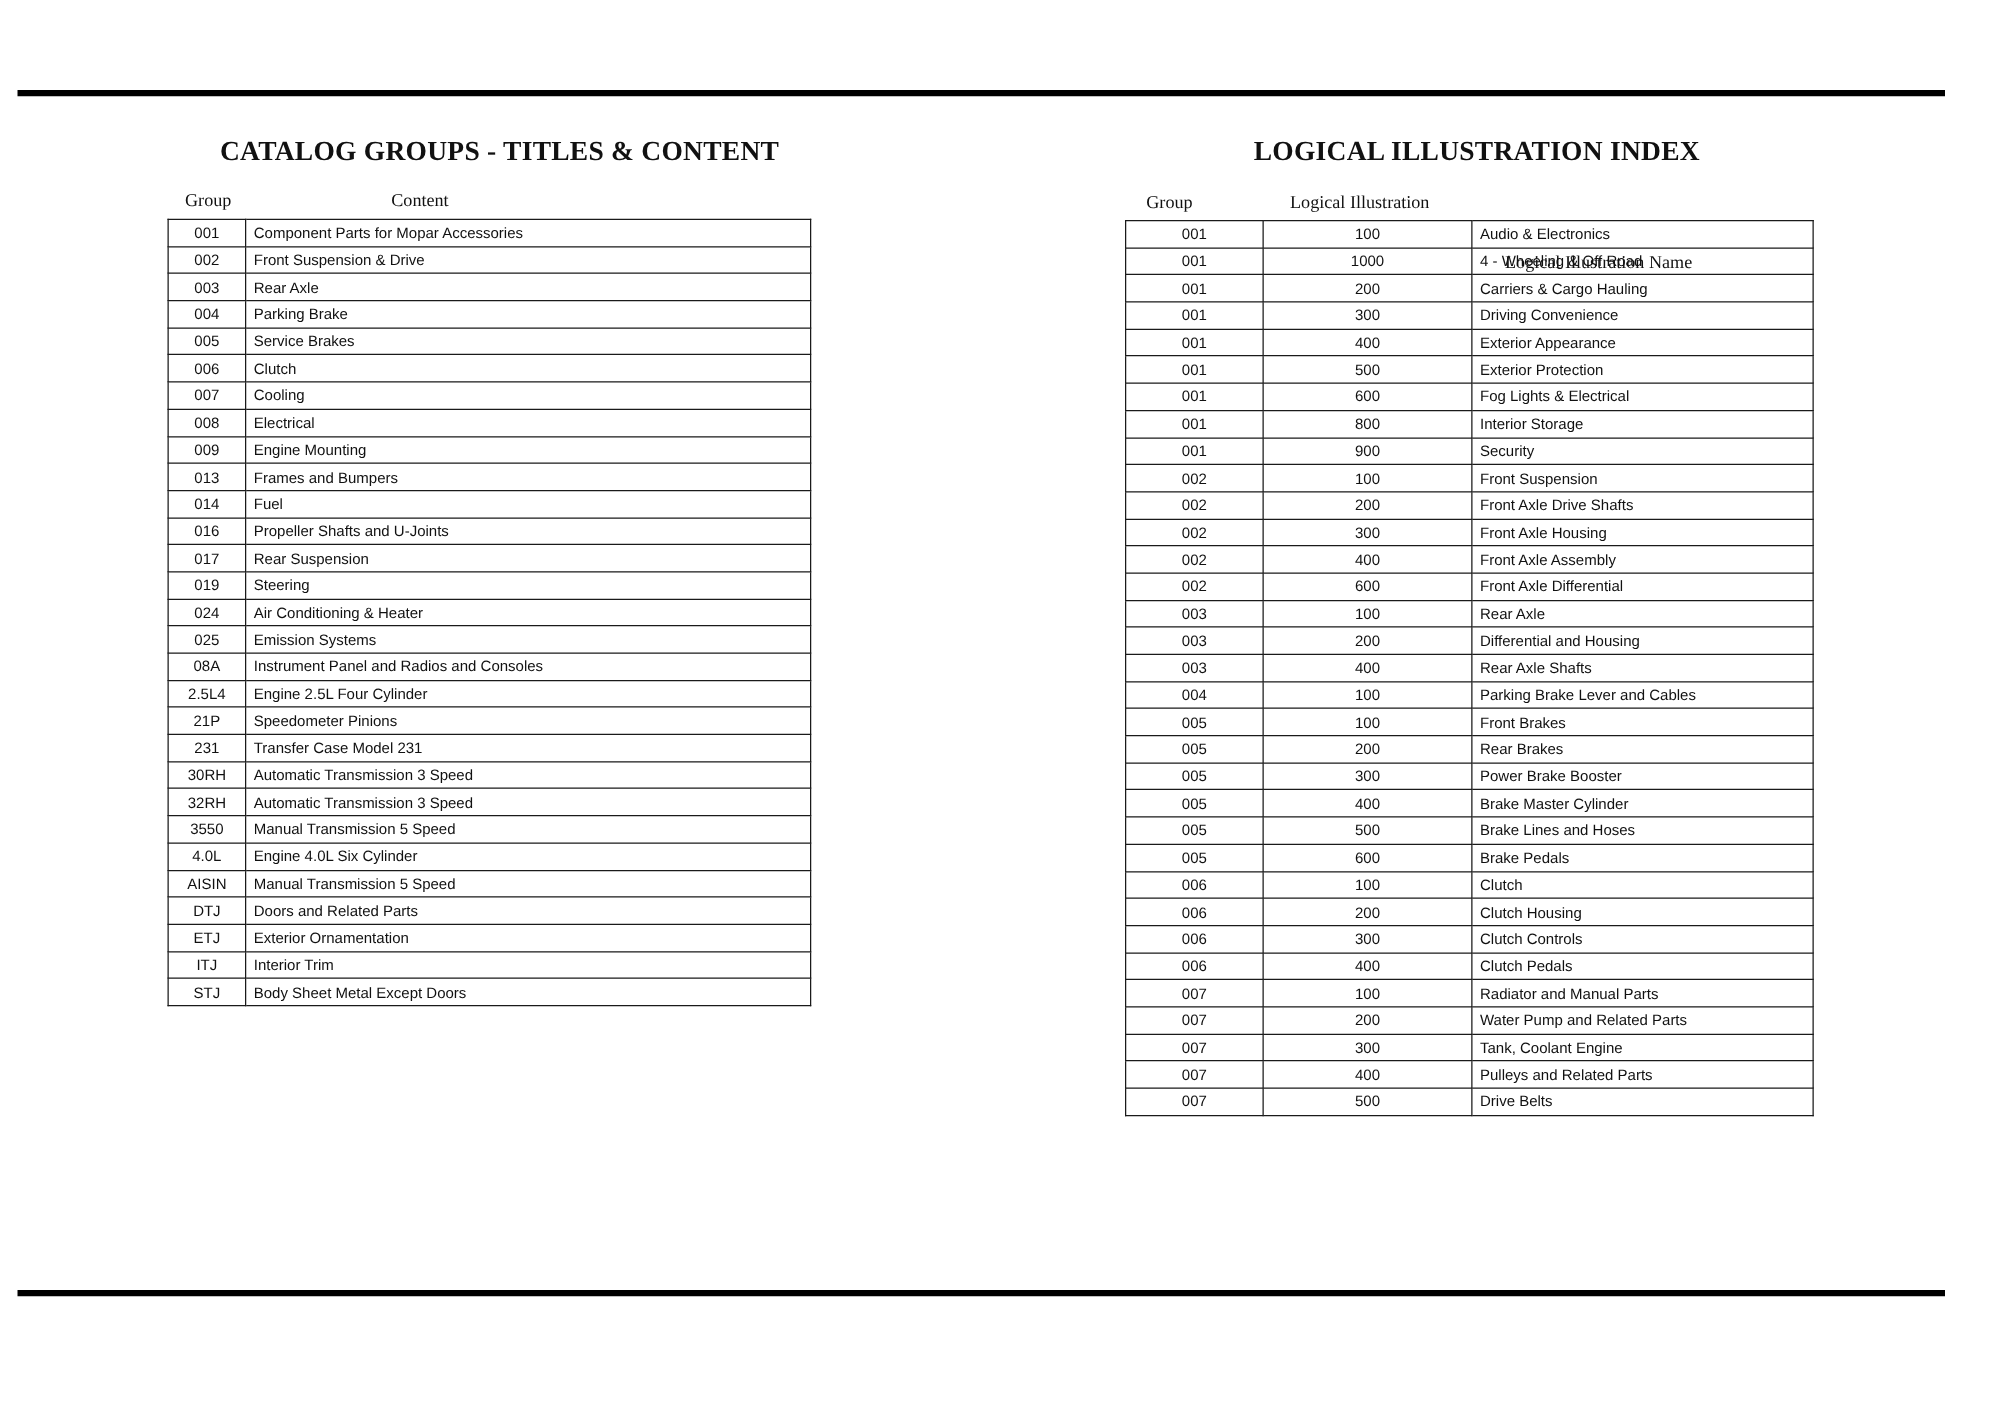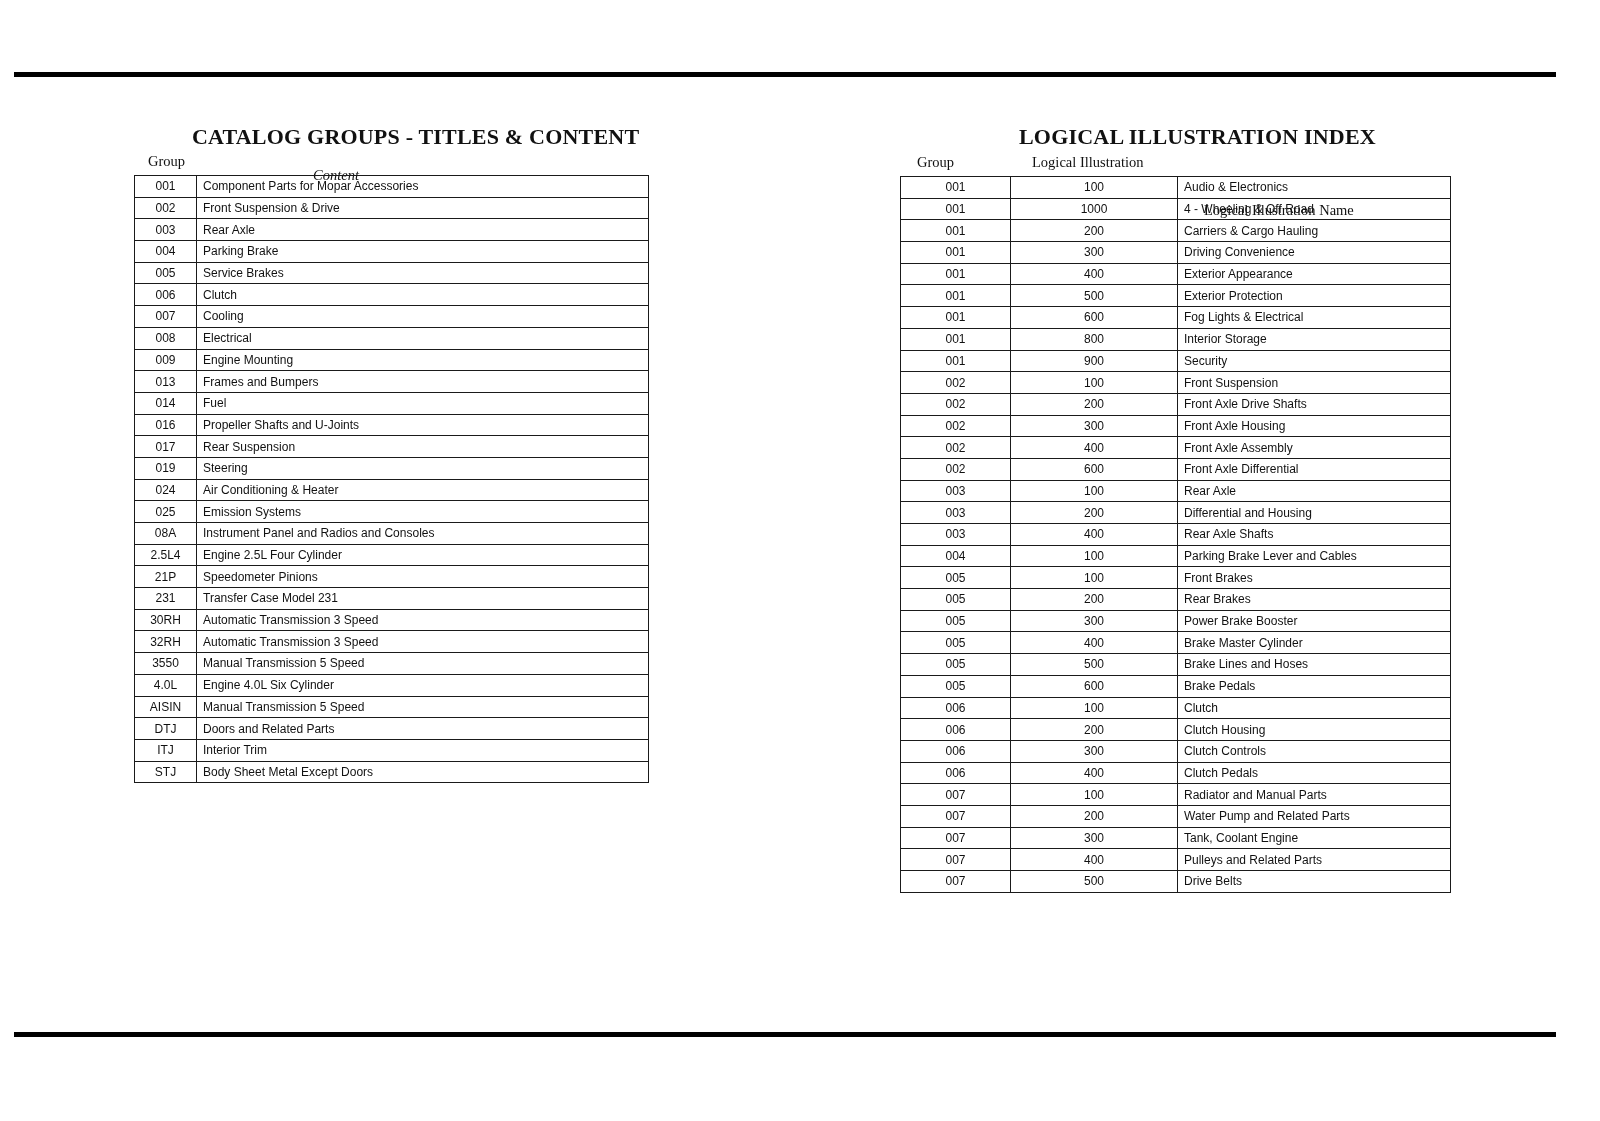--- a/index.html
+++ b/index.html
@@ -3,38 +3,38 @@
 <meta charset="utf-8">
 <style>
   html, body { margin: 0; padding: 0; background: #ffffff; }
   body { width: 1600px; height: 1121px; position: relative; overflow: hidden; color: #111; }
   .rule { position: absolute; left: 14px; width: 1542px; height: 5px; background: #000; }
   .rule.top { top: 72px; }
   .rule.bottom { top: 1032px; }
 
   .title {
     position: absolute; font-family: "Liberation Serif", serif; font-weight: bold;
-    font-size: 22px; letter-spacing: 0.2px; white-space: nowrap; margin: 16px;
+    font-size: 22px; letter-spacing: 0.2px; white-space: nowrap; margin: 0;
   }
   .colhead {
     position: absolute; font-family: "Liberation Serif", serif; font-size: 14.5px; white-space: nowrap;
   }
   table.grid {
     position: absolute; border-collapse: collapse;
     font-family: "Liberation Sans", sans-serif; font-size: 12px;
   }
   table.grid td {
     border: 1.3px solid #1a1a1a; height: 20.7px; padding: 0; white-space: nowrap;
   }
   table.grid td.c { text-align: center; }
   table.grid td.l { text-align: left; padding-left: 6px; }
 
   #left-title { left: 176px; top: 108px; }
   #left-h-group { left: 148px; top: 153px; }
-  #left-h-content { left: 313px; top: 167px; font-style: italic; }
+  #left-h-content { left: 313px; top: 153px; }
   #left-table { left: 134px; top: 175px; width: 515px; }
   #left-table td.g { width: 61px; }
 
   #right-title { left: 1003px; top: 108px; }
   #right-h-group { left: 917px; top: 154px; }
   #right-h-li { left: 1032px; top: 154px; }
   #right-h-name { left: 1204px; top: 154px; margin-top: 48px; }
   #right-table { left: 900px; top: 176px; width: 551px; }
   #right-table td.g { width: 109px; }
   #right-table td.n { width: 166px; margin-left: 44px; }
@@ -147,20 +147,24 @@
       </tr>
       <tr>
         <td class="c g">AISIN</td>
         <td class="l">Manual Transmission 5 Speed</td>
       </tr>
       <tr>
         <td class="c g">DTJ</td>
         <td class="l">Doors and Related Parts</td>
       </tr>
       <tr>
+        <td class="c g">ETJ</td>
+        <td class="l">Exterior Ornamentation</td>
+      </tr>
+      <tr>
         <td class="c g">ITJ</td>
         <td class="l">Interior Trim</td>
       </tr>
       <tr>
         <td class="c g">STJ</td>
         <td class="l">Body Sheet Metal Except Doors</td>
       </tr>
     </tbody>
 </table>
 

